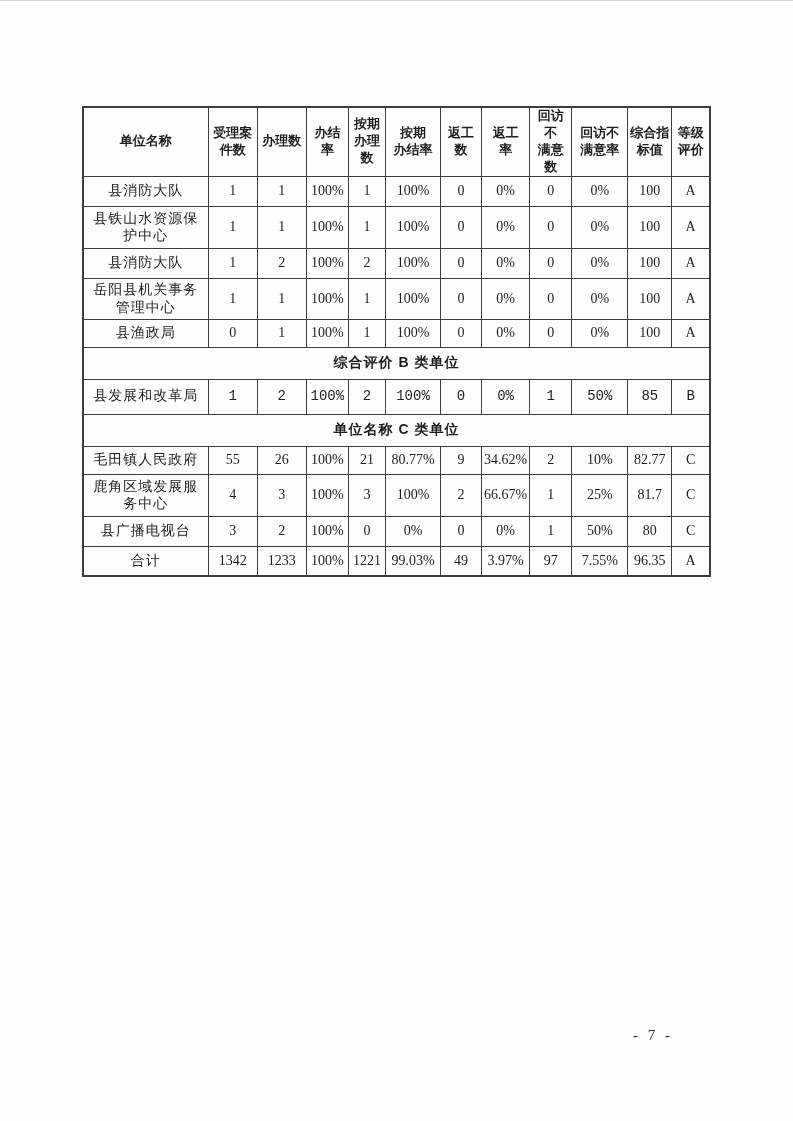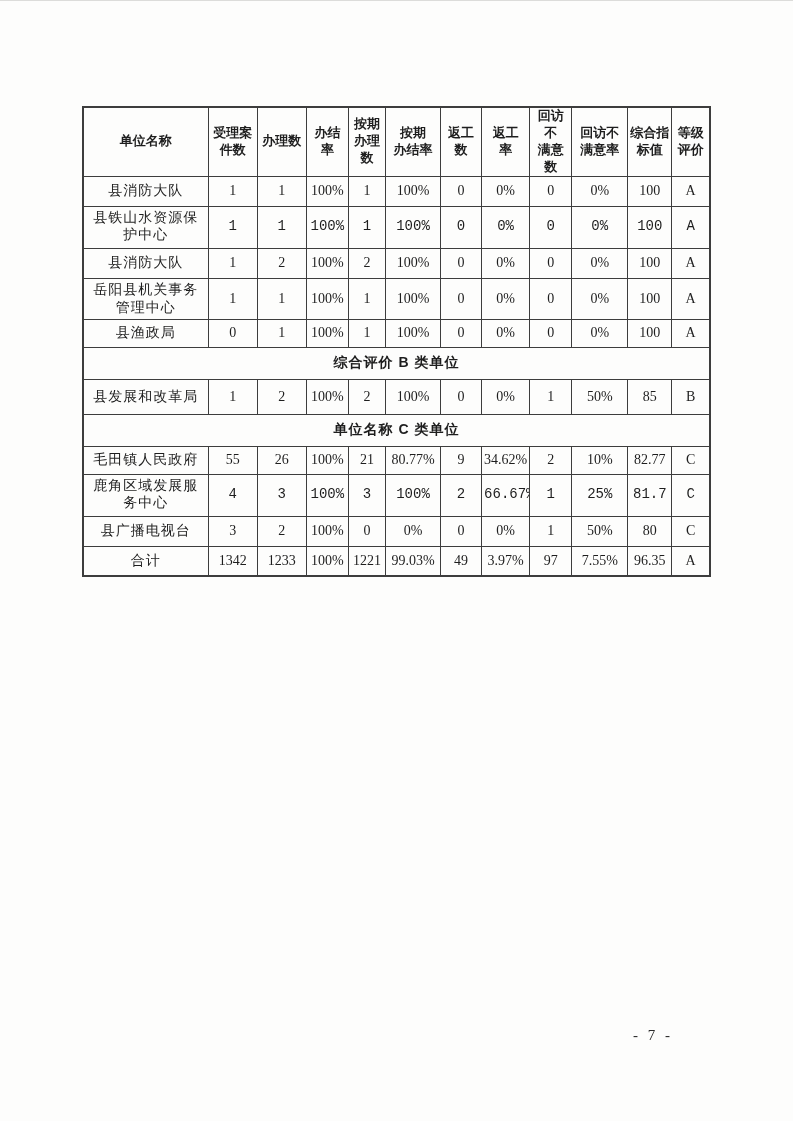--- a/index.html
+++ b/index.html
@@ -51,23 +51,23 @@
   tr.section { height: 32px; padding-left: 46px; }
   tr.section td {
     font-family: "Liberation Sans", "DejaVu Sans", sans-serif;
     font-weight: bold;
     font-size: 14px;
     letter-spacing: 1px;
   }
   tr.h33 { height: 33px; }
   tr.h30 { height: 30px; margin-left: 44px; }
   tr.h28 { height: 28px; }
-  tr.h35 { height: 35px; }
+  tr.h35 { height: 35px; font-family: Liberation Mono, monospace; }
   tr.h41 { height: 41px; }
-  tr.h42 { height: 42px; font-family: Liberation Mono, monospace; }
+  tr.h42 { height: 42px; }
   td.name { letter-spacing: 1px; }
   .page-number {
     position: absolute;
     left: 633px;
     top: 1027px;
     font-size: 15px;
     letter-spacing: 3px;
     color: #2a2a2a;
   }
 </style>

